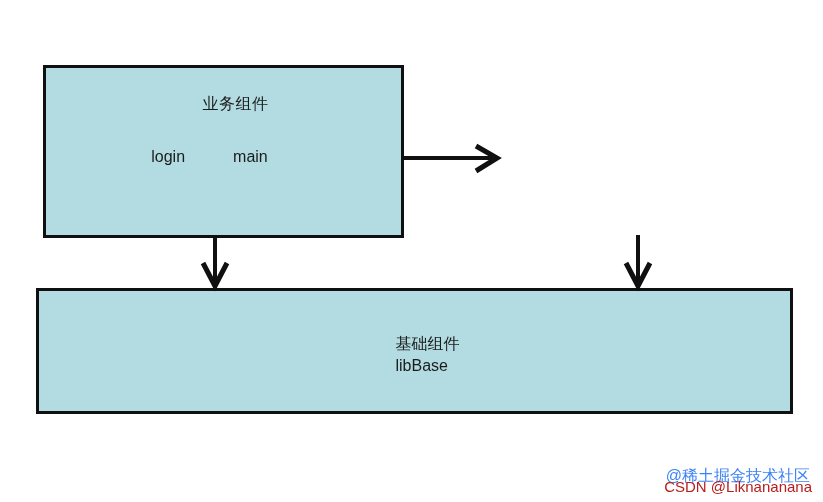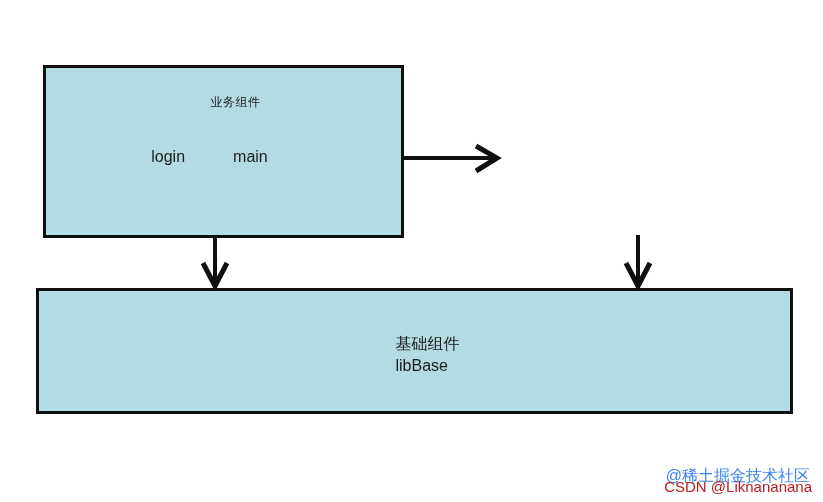--- a/index.html
+++ b/index.html
@@ -24,21 +24,21 @@
   }
   .node-business { left: 43px;  top: 65px;  width: 361px; height: 173px; }
   .node-feature  { left: 500px; top: 64px;  width: 289px; height: 173px; }
   .node-base     { left: 36px;  top: 288px; width: 757px; height: 126px;
                    display: flex; align-items: center; justify-content: center; padding-left: 26px; }
   .node-title {
     position: absolute;
     left: 0; right: 0;
     top: 26px;
     text-align: center;
-    font-size: 12px;
+    font-size: 16px;
     letter-spacing: 0.5px;
     padding-left: 24px;
   }
   .node-items-row {
     position: absolute;
     left: 0; right: 0;
     top: 80px;
     display: flex;
     justify-content: center;
     gap: 48px;

